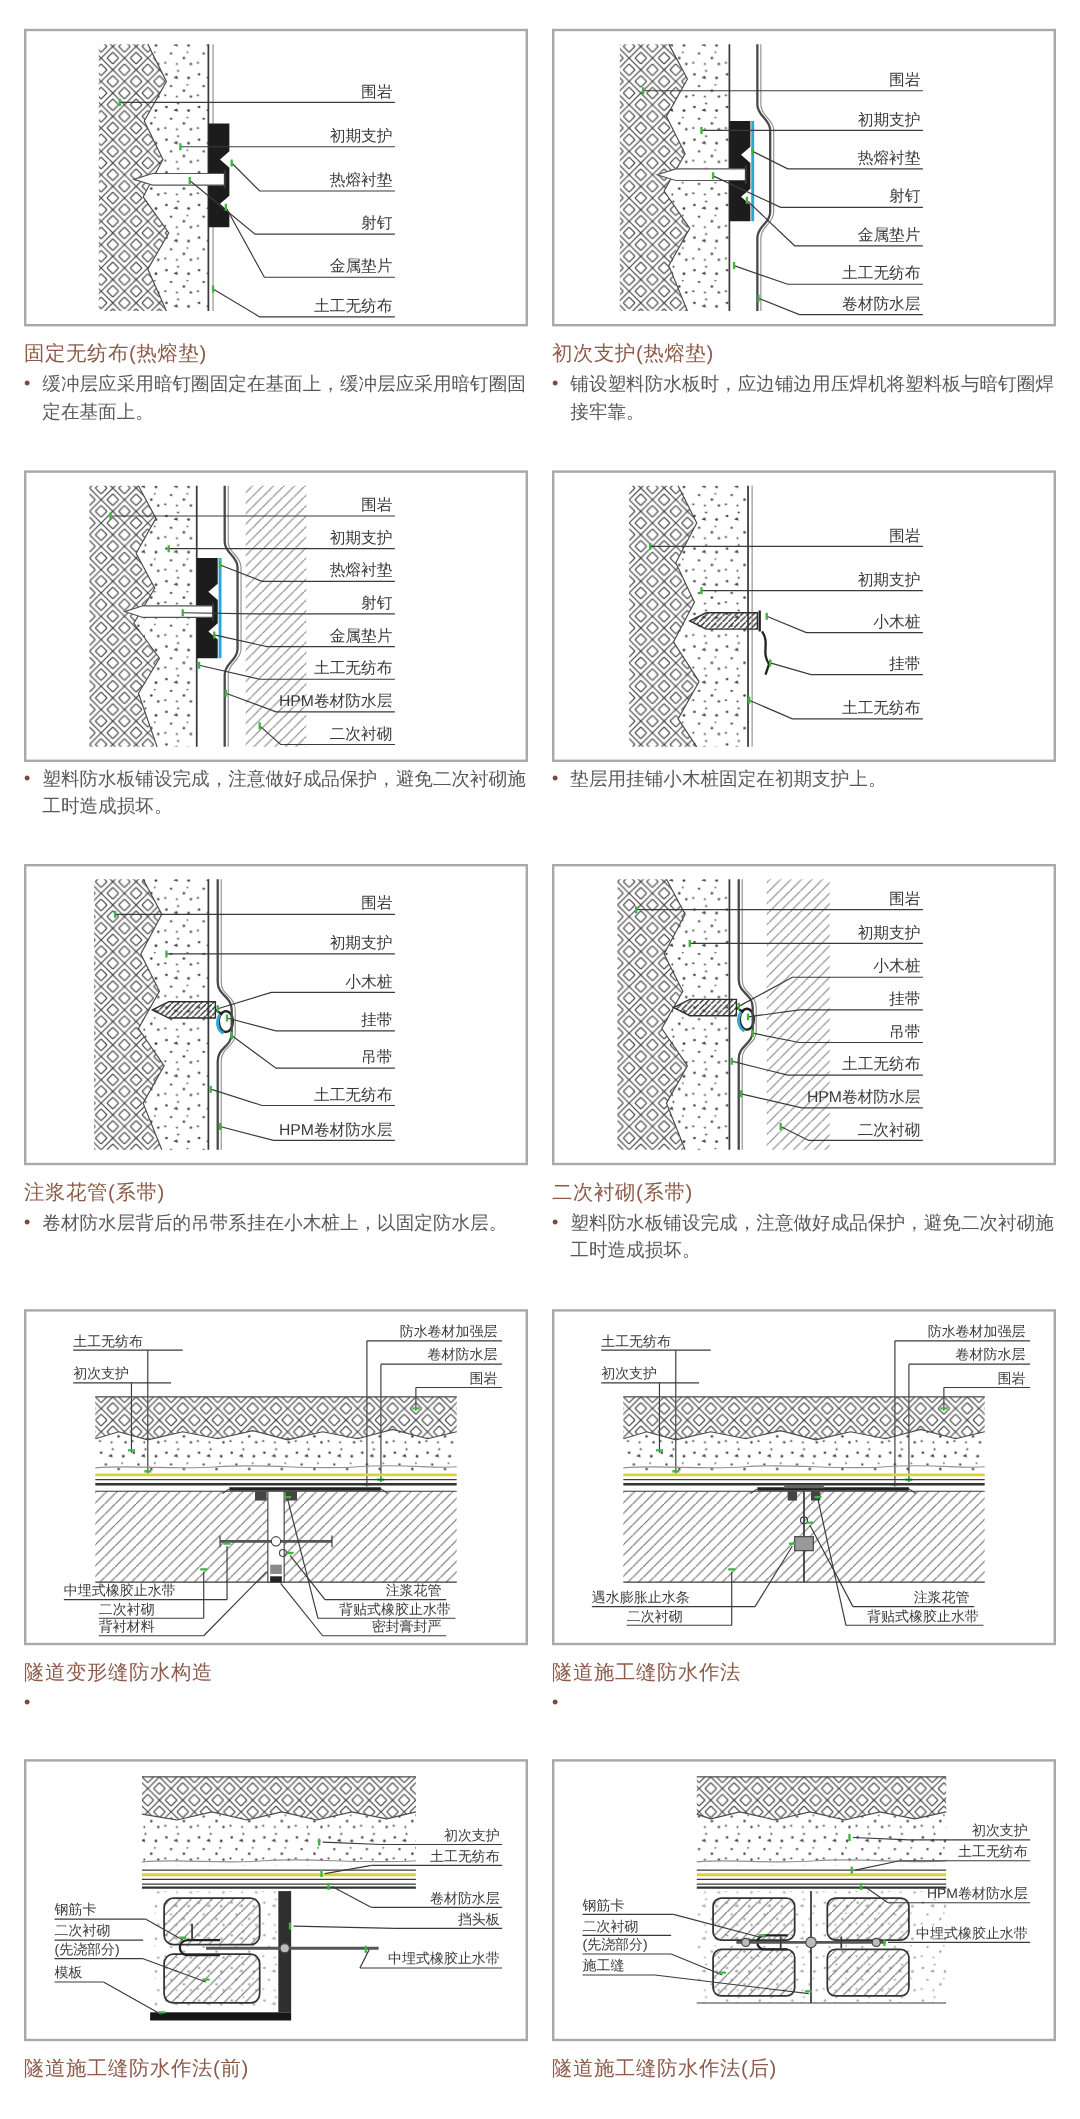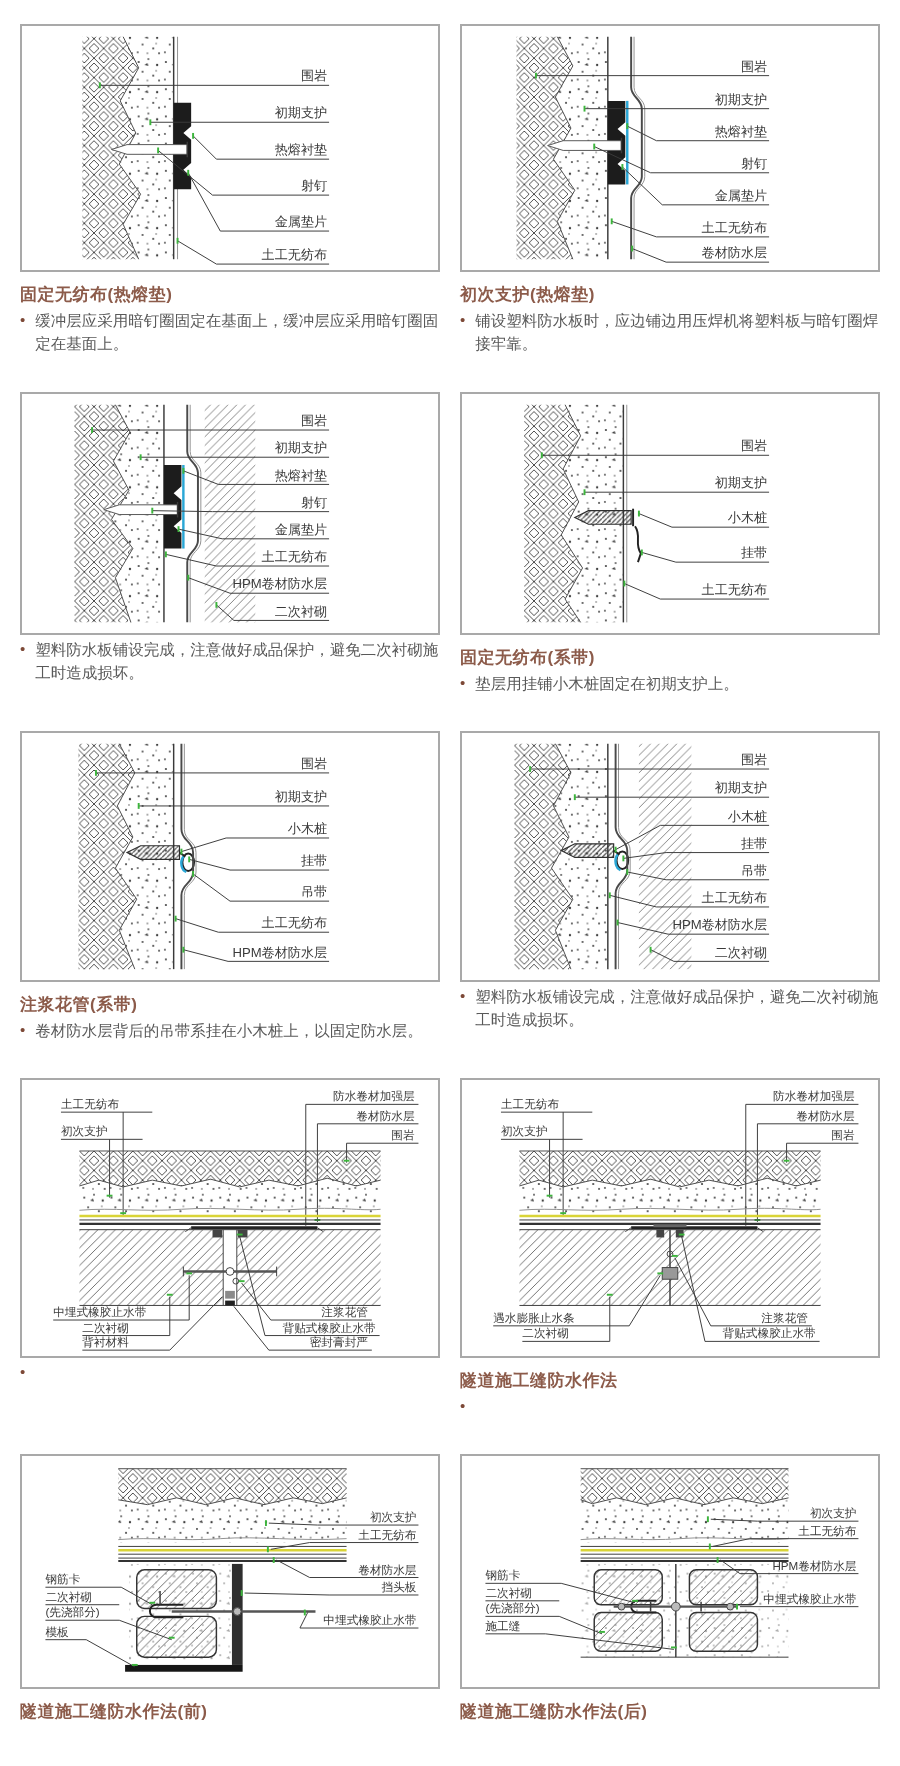--- a/index.html
+++ b/index.html
@@ -1,21 +1,21 @@
 <!DOCTYPE html>
 <html><head>
 <meta charset="utf-8">
 <style>
   html,body{margin:0;padding:0;background:#ffffff;}
   body{width:900px;font-family:"Liberation Sans",sans-serif;}
   .grid{display:grid;grid-template-columns:420px 420px;column-gap:20px;row-gap:36px;padding:24px 20px 30px 20px;align-items:start;}
   .section{display:block;}
   .figbox{border:2px solid #a9a9a9;padding:3px 4px;background:#fff;}
   svg.fig{display:block;width:100%;height:auto;}
-  .sec-title{color:#8c5b4a;font-size:17px;font-weight:700;margin:11px 0 3px 0;letter-spacing:0.5px;}
+  .sec-title{color:#8c5b4a;font-size:17px;font-weight:400;margin:11px 0 3px 0;letter-spacing:0.5px;}
   ul.bullets{list-style:none;margin:2px 0 0 0;padding:0;}
   ul.bullets li{display:flex;gap:10px;color:#595959;font-size:15.5px;line-height:1.5;margin-top:3px;}
   ul.bullets .dot{color:#7d4937;font-size:15px;flex:0 0 auto;}
   
   .fig text{font-family:"Liberation Sans",sans-serif;font-size:13.5px;fill:#3a3a3a;}
   .fig text.sm{font-size:12px;}
   .ln{stroke:#3a3a3a;stroke-width:1;fill:none;}
   .ln15{stroke:#3a3a3a;stroke-width:1.5;fill:none;}
   .jag{stroke:#4a4a4a;stroke-width:1;fill:none;}
   .tick{stroke:#3db53d;stroke-width:2;fill:none;}
@@ -220,21 +220,20 @@
           <path class="tick" d="M178,117 v6"></path>
         <text x="310" y="129" text-anchor="end">小木桩</text>
         <path class="ln" d="M181,160 L216,170 H312"></path>
           <path class="tick" d="M181,157 v6"></path>
         <text x="310" y="165" text-anchor="end">挂带</text>
         <path class="ln" d="M163,192 L200,208 H312"></path>
           <path class="tick" d="M163,189 v6"></path>
         <text x="310" y="203" text-anchor="end">土工无纺布</text>
       </svg>
     </div>
-    <div class="sec-title">固定无纺布(系带)</div>
     <ul class="bullets">
         <li>
           <span class="dot">•</span>
           <span class="btext">垫层用挂铺小木桩固定在初期支护上。</span>
         </li>
       </ul>
   </div>
 
   <div class="section">
     <div class="figbox">
@@ -314,20 +313,21 @@
           <path class="tick" d="M148,161 v6"></path>
         <text x="310" y="171" text-anchor="end">土工无纺布</text>
         <path class="ln" d="M156,192 L208,204 H312"></path>
           <path class="tick" d="M156,189 v6"></path>
         <text x="310" y="199" text-anchor="end">HPM卷材防水层</text>
         <path class="ln" d="M190,220 L214,232 H312"></path>
           <path class="tick" d="M190,217 v6"></path>
         <text x="310" y="227" text-anchor="end">二次衬砌</text>
       </svg>
     </div>
+    <div class="sec-title">二次衬砌(系带)</div>
     <ul class="bullets">
         <li>
           <span class="dot">•</span>
           <span class="btext">塑料防水板铺设完成，注意做好成品保护，避免二次衬砌施工时造成损坏。</span>
         </li>
       </ul>
   </div>
 
   <div class="section">
     <div class="figbox">
@@ -390,20 +390,21 @@
           <path class="ln" d="M246,260 L220,158"></path>
           <path class="tick" d="M217,156 h6"></path>
         <text x="58" y="271" class="sm">背衬材料</text>
         <path class="ln" d="M58,275 H148"></path>
           <path class="ln" d="M148,275 L202,220"></path>
         <text x="352" y="271" class="sm" text-anchor="end">密封膏封严</text>
         <path class="ln" d="M250,275 H356"></path>
           <path class="ln" d="M250,275 L214,230"></path>
       </svg>
     </div>
+    <div class="sec-title">隧道变形缝防水构造</div>
     <ul class="bullets">
         <li>
           <span class="dot">•</span>
         </li>
       </ul>
   </div>
 
   <div class="section">
     <div class="figbox">
       <svg class="fig" viewBox="0 0 420 278">

